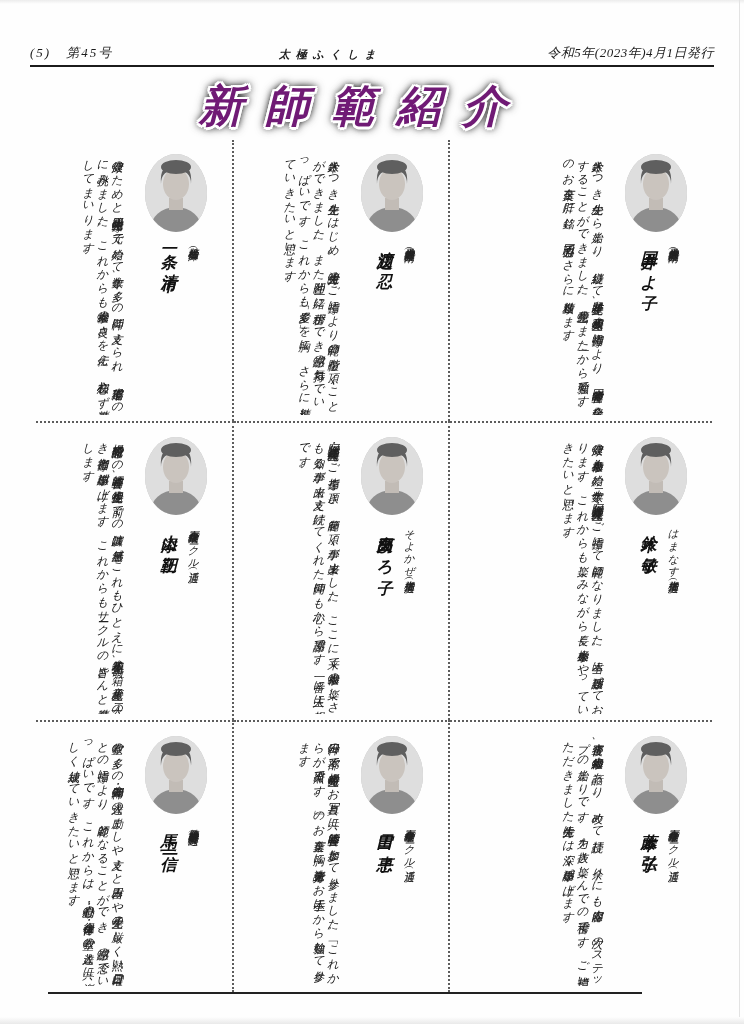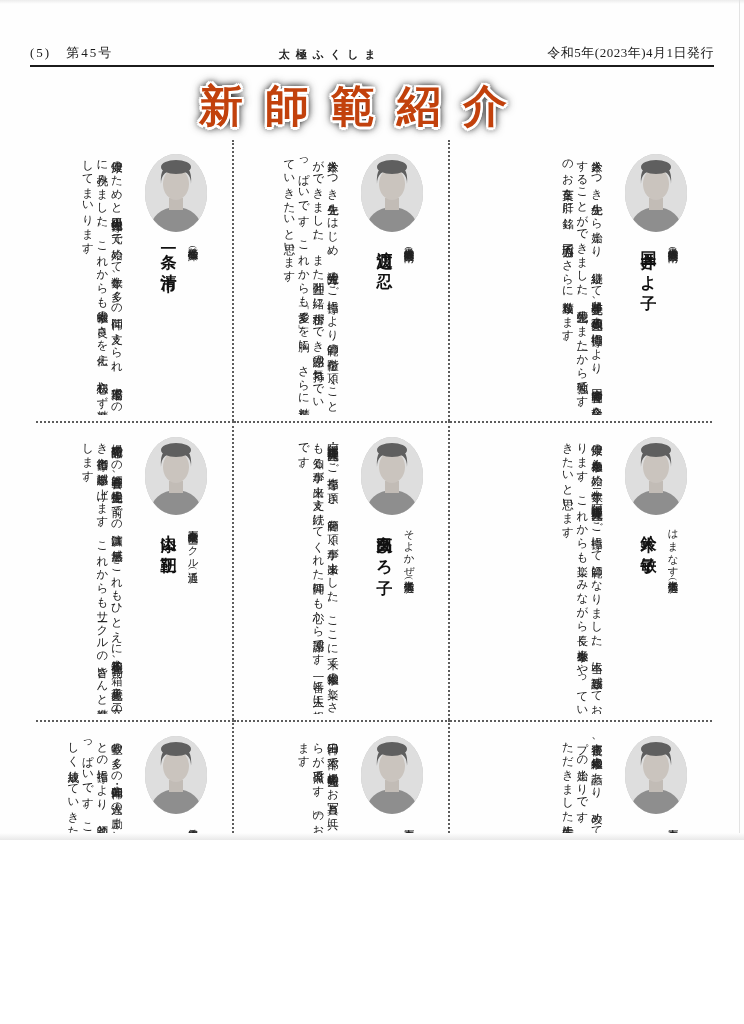--- a/index.html
+++ b/index.html
@@ -1,18 +1,18 @@
 <!DOCTYPE html>
 <html lang="ja"><head>
 <meta charset="utf-8">
 <style>
   html,body{margin:0;padding:0;background:#ffffff;}
   .page{
-    position:relative;width:744px;height:840px;background:#fefefe;
-    overflow:hidden;font-family:"Liberation Serif",serif;color:#1c1c1c;
+    position:relative;width:744px;height:1024px;background:#fefefe;
+    overflow:hidden;font-family:"Liberation Serif",serif;color:#1c1c1c;font-style:italic;
   }
   .scan-edge-top{position:absolute;top:0;left:0;width:100%;height:4px;
     background:linear-gradient(#ececec,#fefefe);}
   .scan-edge-right{position:absolute;top:0;right:4px;width:1px;height:100%;background:#e3e3e3;}
   .scan-edge-bottom{position:absolute;bottom:0;left:0;width:100%;height:7px;
     background:linear-gradient(#fefefe,#e9e9e9);}
 
   
   .header{
     margin:44px 30px 0 30px;display:flex;justify-content:space-between;
@@ -22,21 +22,21 @@
   .header .issue{letter-spacing:2px;}
   .header .paper-name{font-weight:bold;font-size:11px;letter-spacing:6px;
     font-family:"Liberation Sans",sans-serif;}
   .header .pub-date{letter-spacing:0.5px;}
 
   
   .main-title{
     margin:10px 16px 4px 0;text-align:center;
     font-family:"Liberation Sans",sans-serif;
     font-size:44px;font-weight:900;letter-spacing:22px;
-    color:#c2410c;
+    color:#701a75;
     text-shadow:
       -2px -2px 0 #ffffff, 2px -2px 0 #ffffff,
       -2px  2px 0 #ffffff, 2px  2px 0 #ffffff,
       -2.5px 0 0 #ffffff, 2.5px 0 0 #ffffff,
       0 -2.5px 0 #ffffff, 0 2.5px 0 #ffffff,
       0 0 6px #111111, 0 0 8px #222222, 0 0 11px #3a3a3a;
   }
 
   
   .grid{

